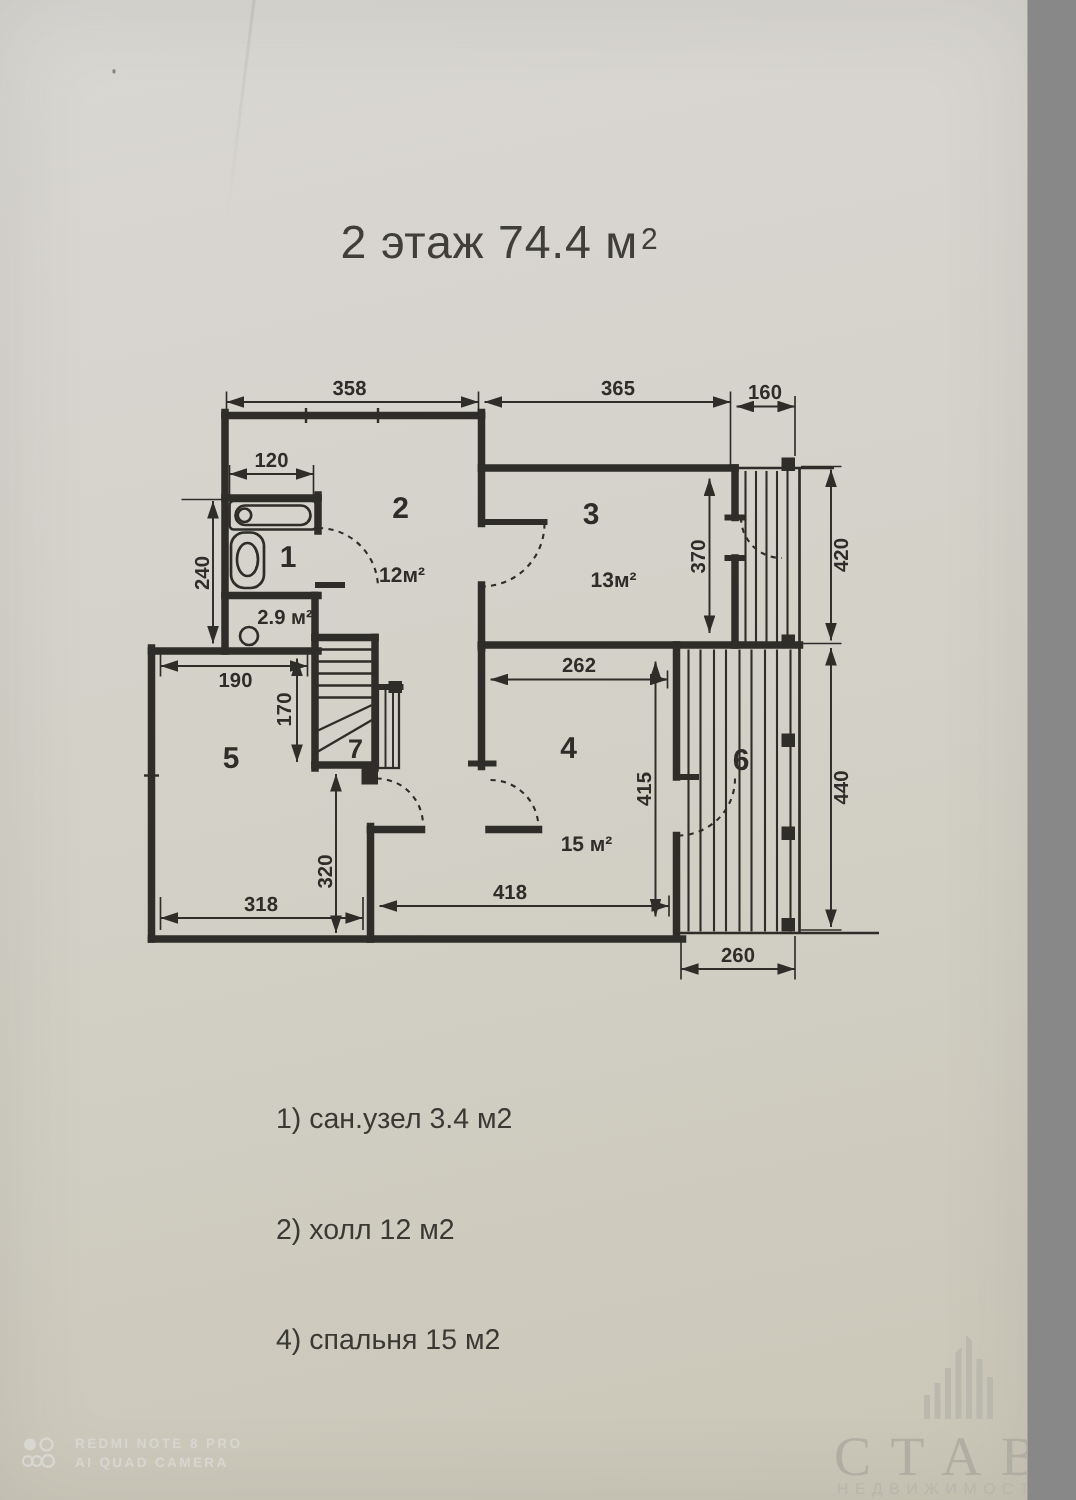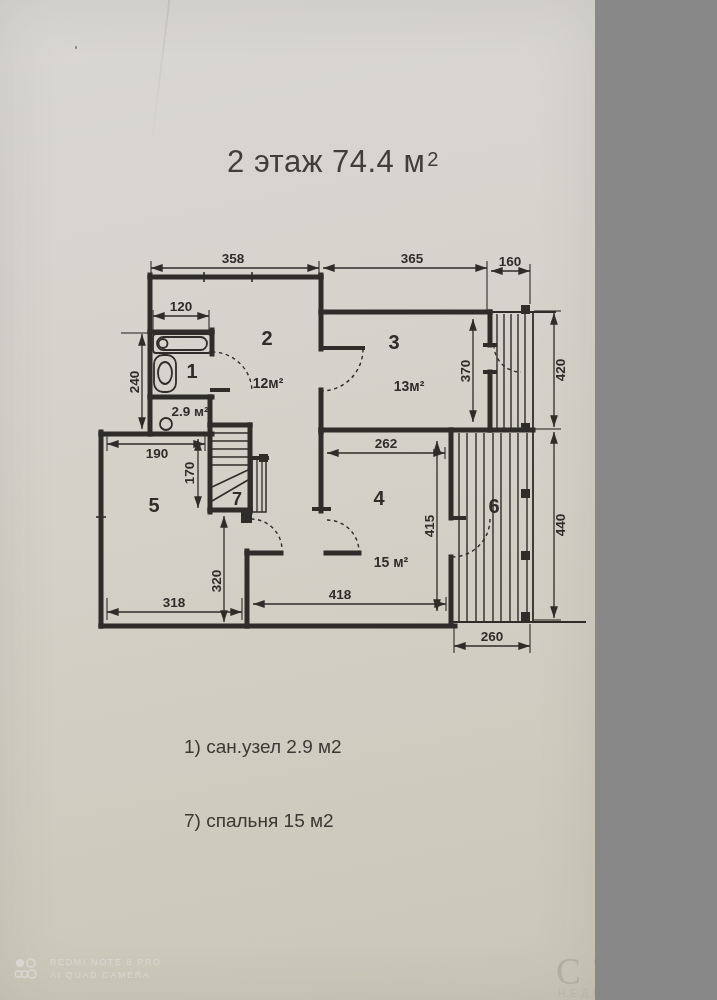--- a/index.html
+++ b/index.html
@@ -1,33 +1,33 @@
 <!DOCTYPE html>
 <html><head>
 <meta charset="utf-8">
 <style>
   html,body{margin:0;padding:0;background:#888;}
   #page{
-    position:relative;width:595px;height:1000px;overflow:hidden;
+    position:relative;width:685px;height:1000px;overflow:hidden;
     background:linear-gradient(168deg,#d9d7d3 0%,#d6d3cc 35%,#d0cdc2 68%,#cac6b7 100%);
     font-family:"Liberation Sans",sans-serif;
     box-shadow:inset 0 0 60px rgba(90,88,80,0.12);
   }
   .crease{position:absolute;left:160px;top:-12px;width:2px;height:160px;
     background:linear-gradient(to bottom,rgba(110,108,100,0.16),rgba(110,108,100,0));
     transform:rotate(7deg);}
   .speck{position:absolute;left:75px;top:46px;width:2px;height:3px;background:rgba(70,68,58,0.55);border-radius:1px;}
   .title-block{position:absolute;left:168px;top:144px;width:330px;text-align:center;color:#403e38;}
   .title-line1{font-size:31px;font-weight:500;letter-spacing:0.5px;}
   .title-line1 sup{font-size:20px;vertical-align:6px;margin-left:2px;}
   .title-line2{font-size:29px;font-weight:500;margin-top:1px;}
   svg.plan{position:absolute;left:0;top:0;}
   .legend{position:absolute;left:184px;top:686px;color:#3a3933;font-size:19px;line-height:24.5px;white-space:pre;}
   .watermark{position:absolute;left:14px;top:956px;display:flex;align-items:center;color:#d7d6d0;}
-  .wm-text{margin-left:10px;font-size:9px;font-weight:400;letter-spacing:1.6px;line-height:13px;}
+  .wm-text{margin-left:10px;font-size:9px;font-weight:700;letter-spacing:1.6px;line-height:13px;}
   .brand{position:absolute;left:556px;top:884px;width:200px;}
   .brand-icon{position:absolute;left:52px;top:0;}
   .brand-name{position:absolute;left:0;top:66px;font-family:"Liberation Serif",serif;
     font-size:37px;letter-spacing:13px;color:rgba(172,170,160,0.85);font-weight:500;white-space:nowrap;}
   .brand-sub{position:absolute;left:2px;top:103px;font-size:10.5px;letter-spacing:4.4px;
     color:rgba(180,178,168,0.72);white-space:nowrap;}
 </style>
 </head>
 <body>
 
@@ -226,22 +226,23 @@
 
     <g fill="#2e2d29" font-family="Liberation Sans, sans-serif" font-size="14" font-weight="600" text-anchor="middle">
       <text x="190" y="416" font-size="13.5">2.9 м²</text>
       <text x="268" y="388">12м²</text>
       <text x="409" y="391">13м²</text>
       <text x="391" y="567">15 м²</text>
     </g>
   </svg>
 
   <div class="legend">
-    <div>1) сан.узел 2.9 м2</div>
-    <div>7) спальня 15 м2</div>
+    <div>1) сан.узел 3.4 м2</div>
+    <div>2) холл 12 м2</div>
+    <div>4) спальня 15 м2</div>
     
     
     
   </div>
 
   <div class="watermark">
     <svg width="26" height="24" viewBox="0 0 26 24">
       <circle cx="6" cy="6" r="4" fill="#d8d7d1"></circle>
       <circle cx="17" cy="6" r="4" fill="none" stroke="#d8d7d1" stroke-width="1.6"></circle>
       <circle cx="4.5" cy="17" r="3.2" fill="none" stroke="#d8d7d1" stroke-width="1.5"></circle>

